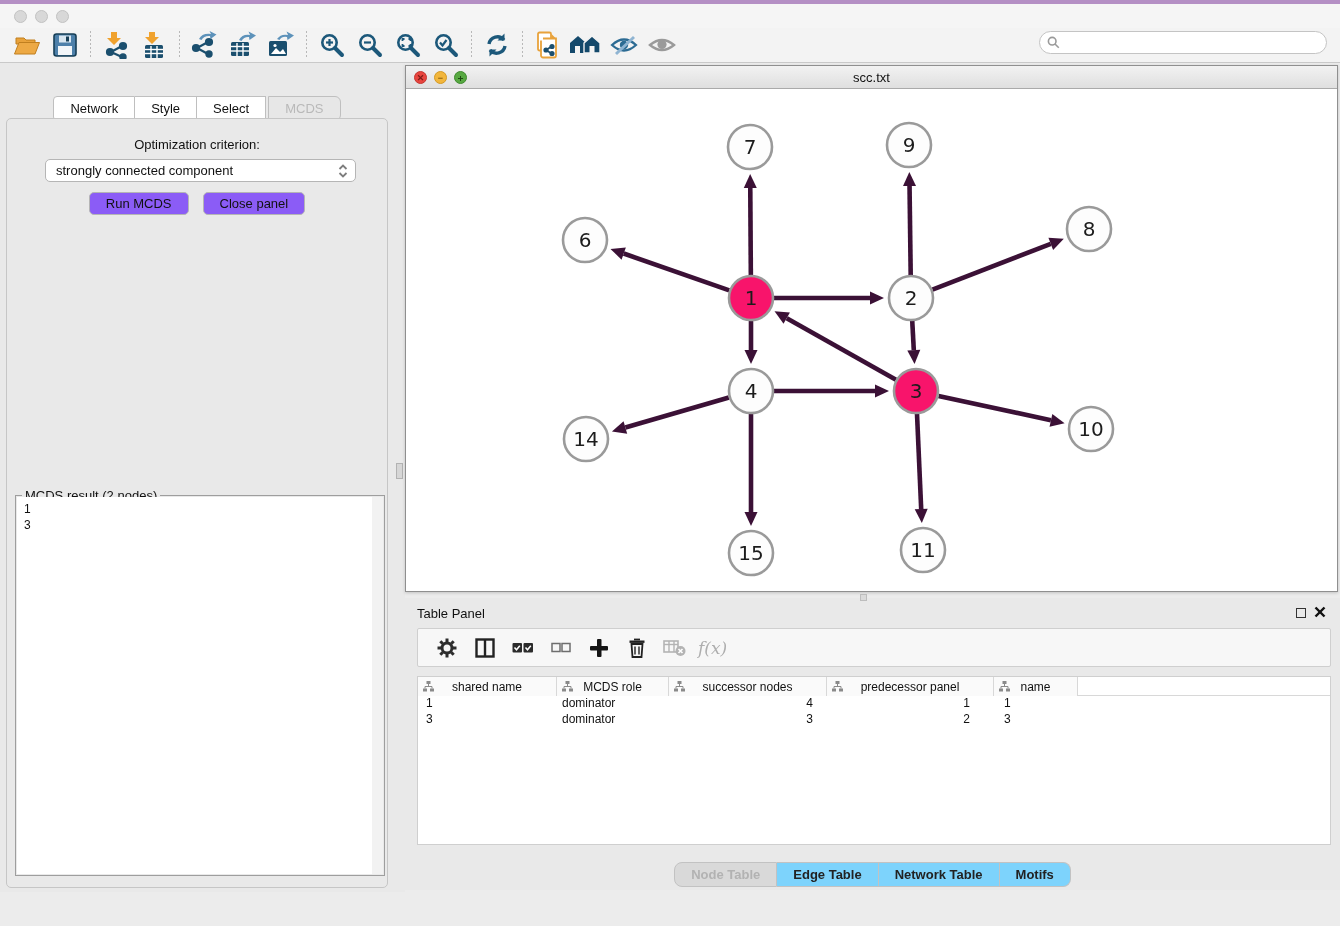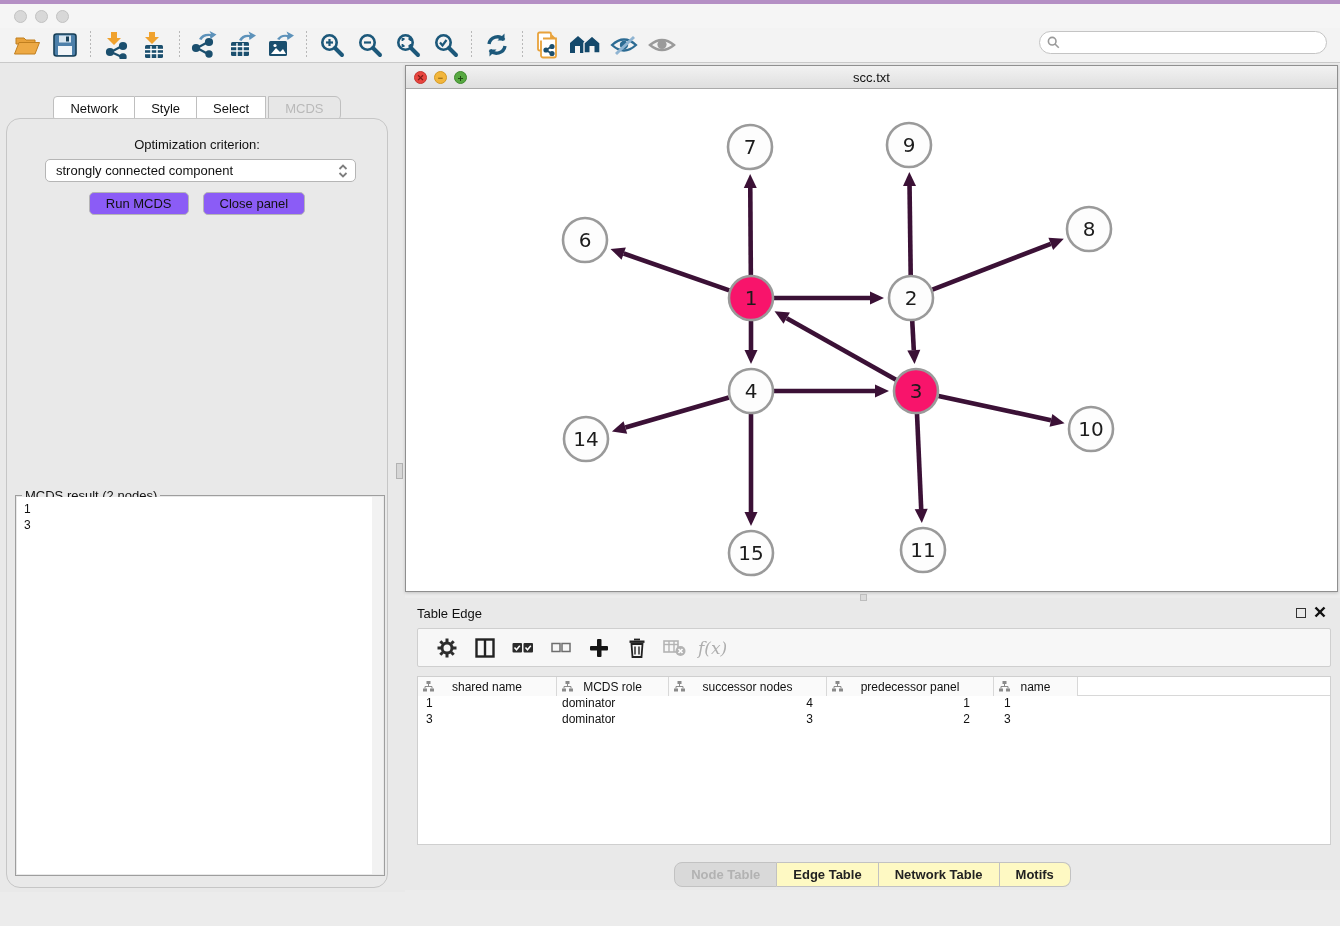--- a/index.html
+++ b/index.html
@@ -33,21 +33,21 @@
   .control-panel .float-btn { right:28px; }
   .control-panel .close-x { right:8px; }
 
   .ctl-tabs { position:absolute; left:0; top:33px; width:100%; display:flex; justify-content:center; }
   .ctab { font-size:13px; padding:4px 16px; background:#fff; border:1px solid #bfbfbf; border-left:none;
           color:#111; cursor:default; }
   .ctab:first-child { border-left:1px solid #bfbfbf; border-radius:4px 0 0 4px; }
   .ctab.sel { background:#e7e7e7; color:#b9b9b9; border-radius:0 6px 6px 0; border-left:1px solid #bfbfbf; margin-left:2px; }
 
   .ctl-frame { position:absolute; left:6px; top:55px; width:382px; height:770px; background:#e9e9e9;
-               border:1px solid #c6c6c6; border-radius:14px; }
+               border:1px solid #c6c6c6; border-radius:5px; }
   .opt-label { position:absolute; left:0; width:100%; top:18px; text-align:center; font-size:13px; color:#111; }
   .dropdown { position:absolute; left:38px; top:40px; width:311px; height:23px; background:#fff;
               border:1px solid #b5b5b5; border-radius:5px; font-size:13px; color:#111;
               display:flex; align-items:center; padding-left:10px; }
   .stepper { position:absolute; right:6px; top:2px; }
   .btn-row { position:absolute; left:0; top:73px; width:100%; display:flex; justify-content:center; gap:14px; }
   .btn-row button { font-family:"Liberation Sans",sans-serif; font-size:13px; color:#111; background:#8b5cf6;
                     border:1px solid #b5b5b5; border-radius:5px; padding:3px 16px; min-width:94px; height:23px; }
 
   .result-box { position:absolute; left:8px; top:376px; width:370px; height:381px; border:1px solid #9e9e9e; }
@@ -88,21 +88,21 @@
   .tp-table { position:absolute; left:12px; top:78px; width:914px; height:169px; background:#fff;
               border:1px solid #cfcfcf; overflow:hidden; }
   .thead { display:flex; height:19px; border-bottom:1px solid #d8d8d8; }
   .th { position:relative; background:#fafafa; border-right:1px solid #d8d8d8; height:19px;
         font-size:12px; color:#111; display:flex; align-items:center; justify-content:center; }
   .th svg { position:absolute; left:5px; top:4px; }
   .trow { display:flex; height:16px; font-size:12px; color:#111; }
   .td { height:16px; line-height:15px; overflow:hidden; white-space:nowrap; }
 
   .tp-tabs { position:absolute; left:0; bottom:3px; width:100%; display:flex; justify-content:center; }
-  .ttab { font-size:13px; font-weight:bold; padding:4px 16px; background:#fef9c3; border:1px solid #c2c2c2;
+  .ttab { font-size:13px; font-weight:bold; padding:4px 16px; background:#7dd3fc; border:1px solid #c2c2c2;
           border-left:none; color:#222; }
   .ttab:first-child { border-left:1px solid #c2c2c2; border-radius:8px 0 0 8px; }
   .ttab:last-child { border-radius:0 8px 8px 0; }
   .ttab.sel { background:#d9d9d9; color:#b2b2b2; }
 
   
   .statusbar { position:absolute; left:0; top:892px; width:1340px; height:34px; background:#ececec;
                border-top:1px solid #bdbdbd; }
   .list-btn { position:absolute; left:10px; top:5px; width:30px; height:24px; background:#f4f4f4;
               border:1px solid #b9b9b9; display:flex; align-items:center; justify-content:center; }
@@ -429,21 +429,21 @@
         <g>
           <circle cx="345" cy="464" r="22" fill="#fdfdfd" stroke="#9a9a9a" stroke-width="2.6"></circle>
           <text x="345" y="471" text-anchor="middle" font-size="20" fill="#1c1c1c" font-family="DejaVu Sans, sans-serif">15</text>
         </g>
       </svg>
   </div>
 
   <div class="table-panel">
     <div class="h-grip"></div>
     <div class="panel-head">
-      <span class="panel-title" style="left:12px">Table Edge</span>
+      <span class="panel-title" style="left:12px">Table Panel</span>
       <span class="float-btn"></span>
       <svg class="close-x" viewBox="0 0 12 12">
         <line x1="1.5" y1="1.5" x2="10.5" y2="10.5" stroke="#111" stroke-width="2.4"></line>
         <line x1="10.5" y1="1.5" x2="1.5" y2="10.5" stroke="#111" stroke-width="2.4"></line>
       </svg>
     </div>
 
     <div class="tp-toolbar">
       <button class="tpb">
         <svg width="22" height="22" viewBox="0 0 22 22">

